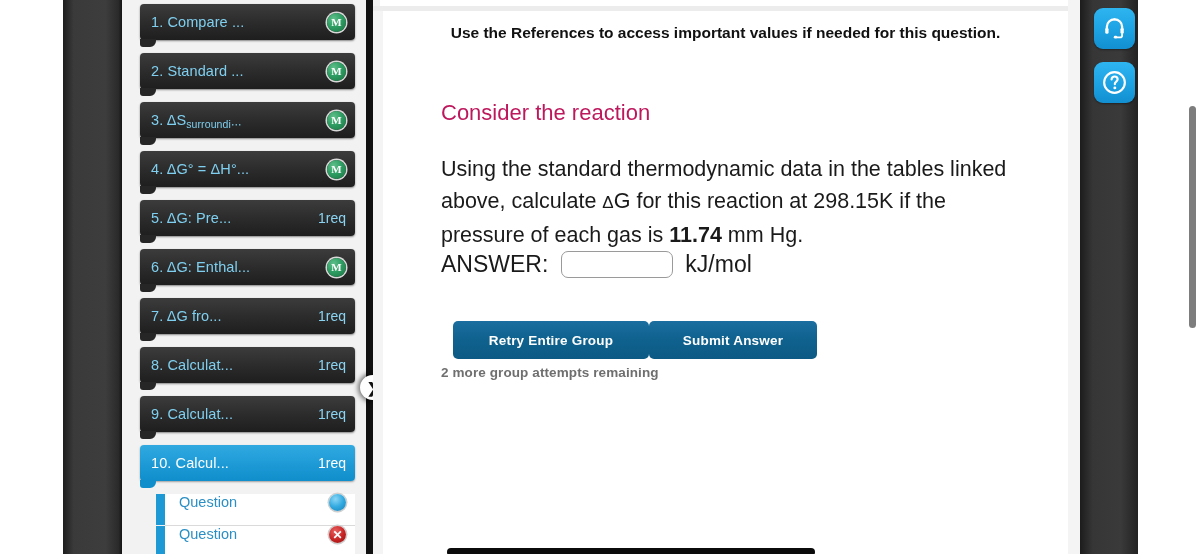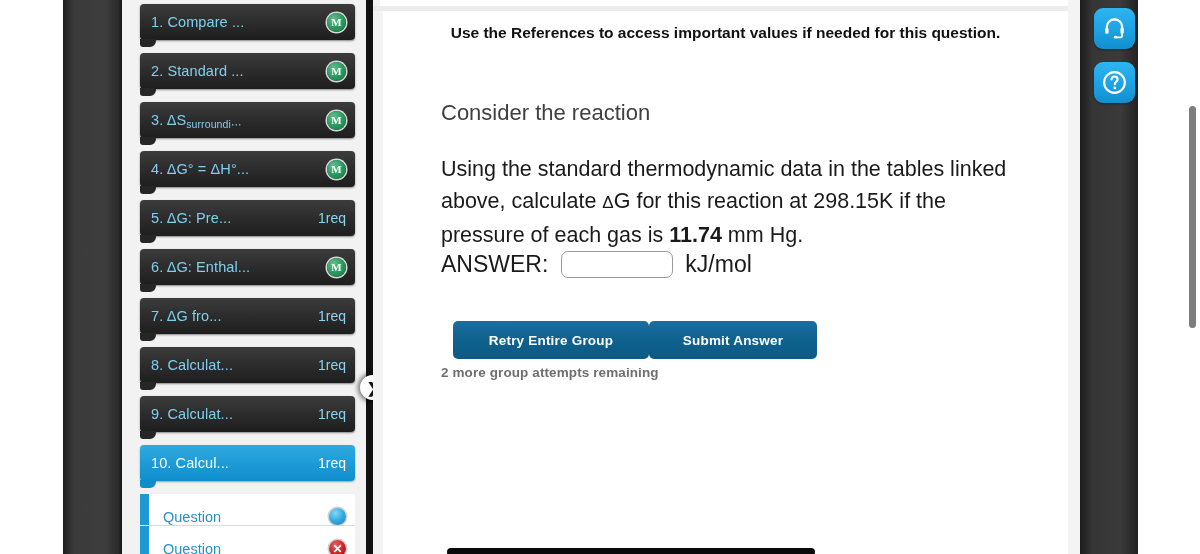--- a/index.html
+++ b/index.html
@@ -110,23 +110,23 @@
     font-family: "Liberation Serif", serif;
   }
 
   
   .subrow {
     position: relative;
     height: 32px;
     background: #ffffff;
     border-bottom: 1px solid #dadada;
     display: flex;
-    align-items: flex-end;
+    align-items: flex-start;
     padding: 0 9px 0 14px;
-    margin-left: 9px;
+    margin-left: 25px;
     box-sizing: border-box;
     cursor: pointer;
   }
   .subrow::before {
     content: "";
     position: absolute;
     left: -9px; top: 0;
     width: 9px; height: 100%;
     background: #1d9ad6;
   }
@@ -224,21 +224,21 @@
     padding: 7px 48px 0 48px;
     box-sizing: border-box;
   }
 
   .body-block {
     padding: 0 58px 0 58px;
     box-sizing: border-box;
   }
   .q-line {
     font-size: 22px;
-    color: #404040;
+    color: #be185d;
     margin-top: 51px;
     line-height: 28px;
   }
   .equation {
     font-size: 21px;
     font-weight: bold;
     color: #111111;
     margin-top: 33px;
     white-space: nowrap;
     letter-spacing: .2px;

